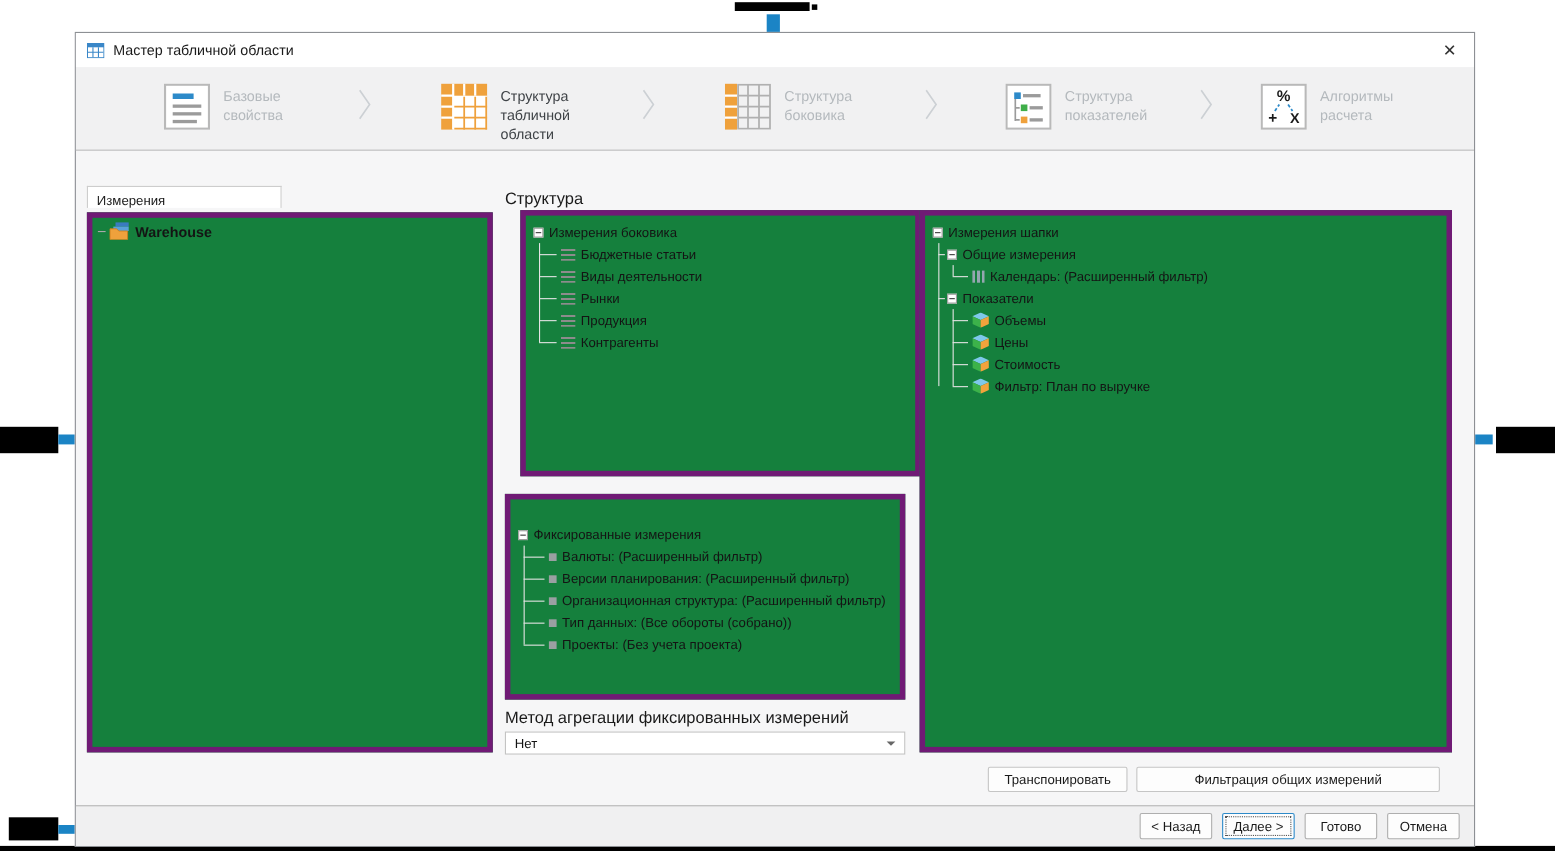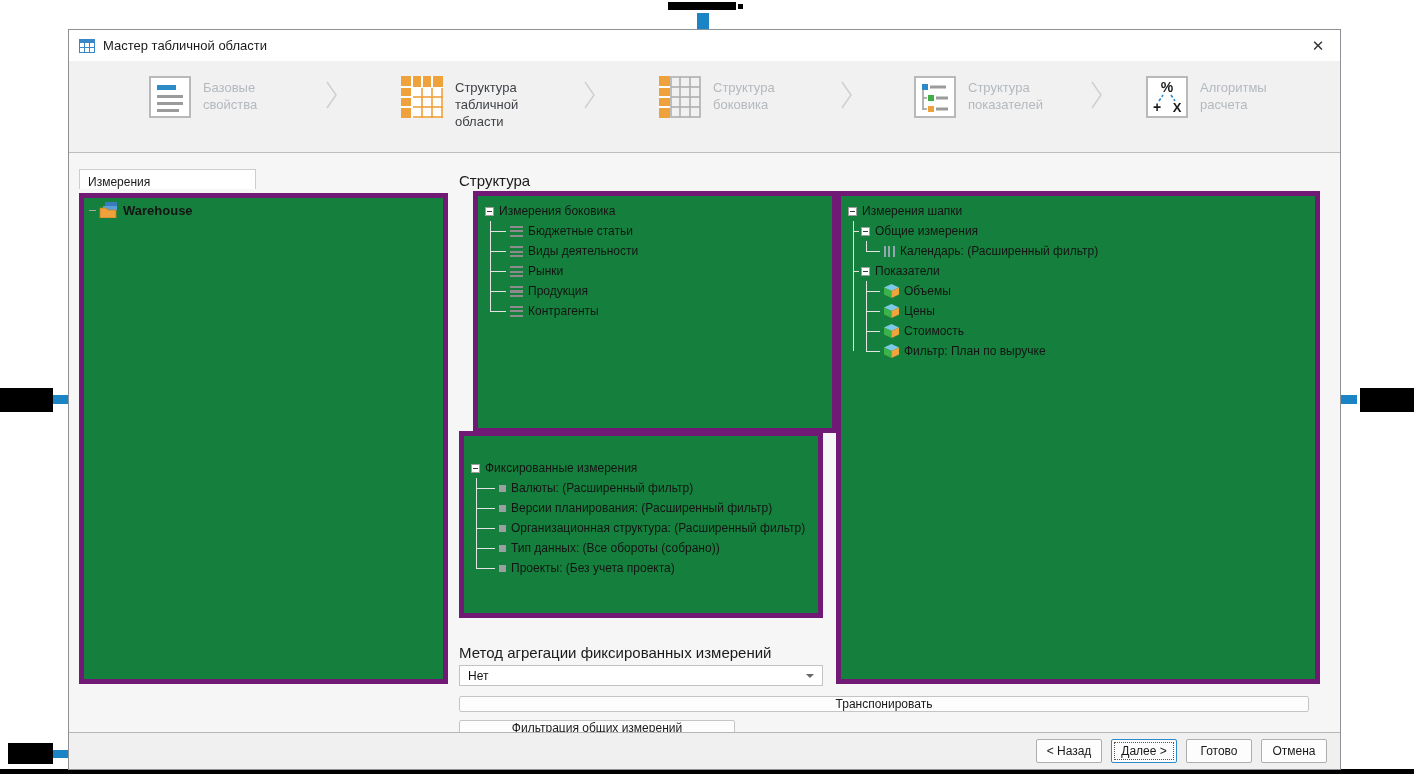--- a/index.html
+++ b/index.html
@@ -14,21 +14,21 @@
 
   
   .dialog { position:absolute; left:68px; top:29px; width:1273px; height:741px;
             background:#f6f6f7; border:1px solid #8d9094; }
 
   .titlebar { position:absolute; left:0; top:0; right:0; height:31px; background:#ffffff;
               display:flex; align-items:center; padding:0 10px; }
   .titlebar .ttl { font-size:13px; color:#1a1a1a; margin-left:8px; }
   .close { margin-left:auto; font-size:15px; color:#333; width:24px; text-align:center; cursor:default; }
 
-  .steps { position:absolute; left:0; top:31px; right:0; height:92px; background:#f1f1f2;
+  .steps { position:absolute; left:0; top:31px; right:0; height:76px; background:#f1f1f2;
            border-bottom:1px solid #bdbdbd; }
   .step { position:absolute; top:15px; display:flex; align-items:flex-start; }
   .step .icon-box { width:42px; height:42px; flex:0 0 42px; }
   .step .slabel { margin-left:12px; font-size:13px; line-height:17px; color:#b4b9bd; max-width:86px; padding-top:3px; }
   .step.active .slabel { color:#3f4347; }
   .chev { position:absolute; top:57px; }
 
   .content-label { position:absolute; font-size:15px; color:#1a1a1a; }
 
   
@@ -66,22 +66,22 @@
   
   .dd { position:absolute; left:390px; top:635px; width:364px; height:21px; background:#fff;
         border:1px solid #c3c3c3; display:flex; align-items:center; padding:0 8px; font-size:12px; color:#141414; }
   .dd .arrow { margin-left:auto; width:0; height:0; border-left:4px solid transparent;
                border-right:4px solid transparent; border-top:4px solid #676767; }
 
   
   .btn { background:#fdfdfd; border:1px solid #aeaeae; border-radius:2px; font-size:12px;
          color:#1a1a1a; font-family:"Liberation Sans", sans-serif; display:inline-flex;
          align-items:center; justify-content:center; cursor:default; }
-  .actionrow { position:absolute; top:683px; left:390px; right:31px; height:23px;
-               display:flex; justify-content:flex-end; gap:8px;flex-direction:column; }
+  .actionrow { position:absolute; top:667px; left:390px; right:31px; height:23px;
+               display:flex; justify-content:flex-end; gap:8px; }
   .actionrow .btn { height:23px; padding:0 14px; border-color:#c5c5c5; }
   .actionrow .btn.wide { width:276px; }
 
   .footer { position:absolute; left:0; right:0; bottom:0; height:37px; background:#f0f0f1;
             border-top:1px solid #b6b6b6; display:flex; align-items:center;
             justify-content:flex-end; gap:9px; padding-right:13px; }
   .footer .btn { width:66px; height:24px; }
   .footer .btn.default { border:1px solid #2d8ac9; outline:1px dotted #555; outline-offset:-4px; }
 </style>
 </head>
@@ -266,21 +266,21 @@
         <span class="ham"></span>
         <span class="tlabel">Продукция</span>
       </div>
       <div class="trow sub1">
         <span class="ham"></span>
         <span class="tlabel">Контрагенты</span>
       </div>
     </div>
   </div>
 
-  <div class="panel" style="left:390px;top:401px;width:364px;height:187px;padding-top:22px;">
+  <div class="panel" style="left:390px;top:419px;width:364px;height:187px;padding-top:22px;">
     <div class="trow root">
       <span class="minus"></span>
       <span class="tlabel">Фиксированные измерения</span>
     </div>
     <div class="subtree l1">
       <div class="trow sub1b">
         <span class="sqicon"></span>
         <span class="tlabel">Валюты: (Расширенный фильтр)</span>
       </div>
       <div class="trow sub1b">

